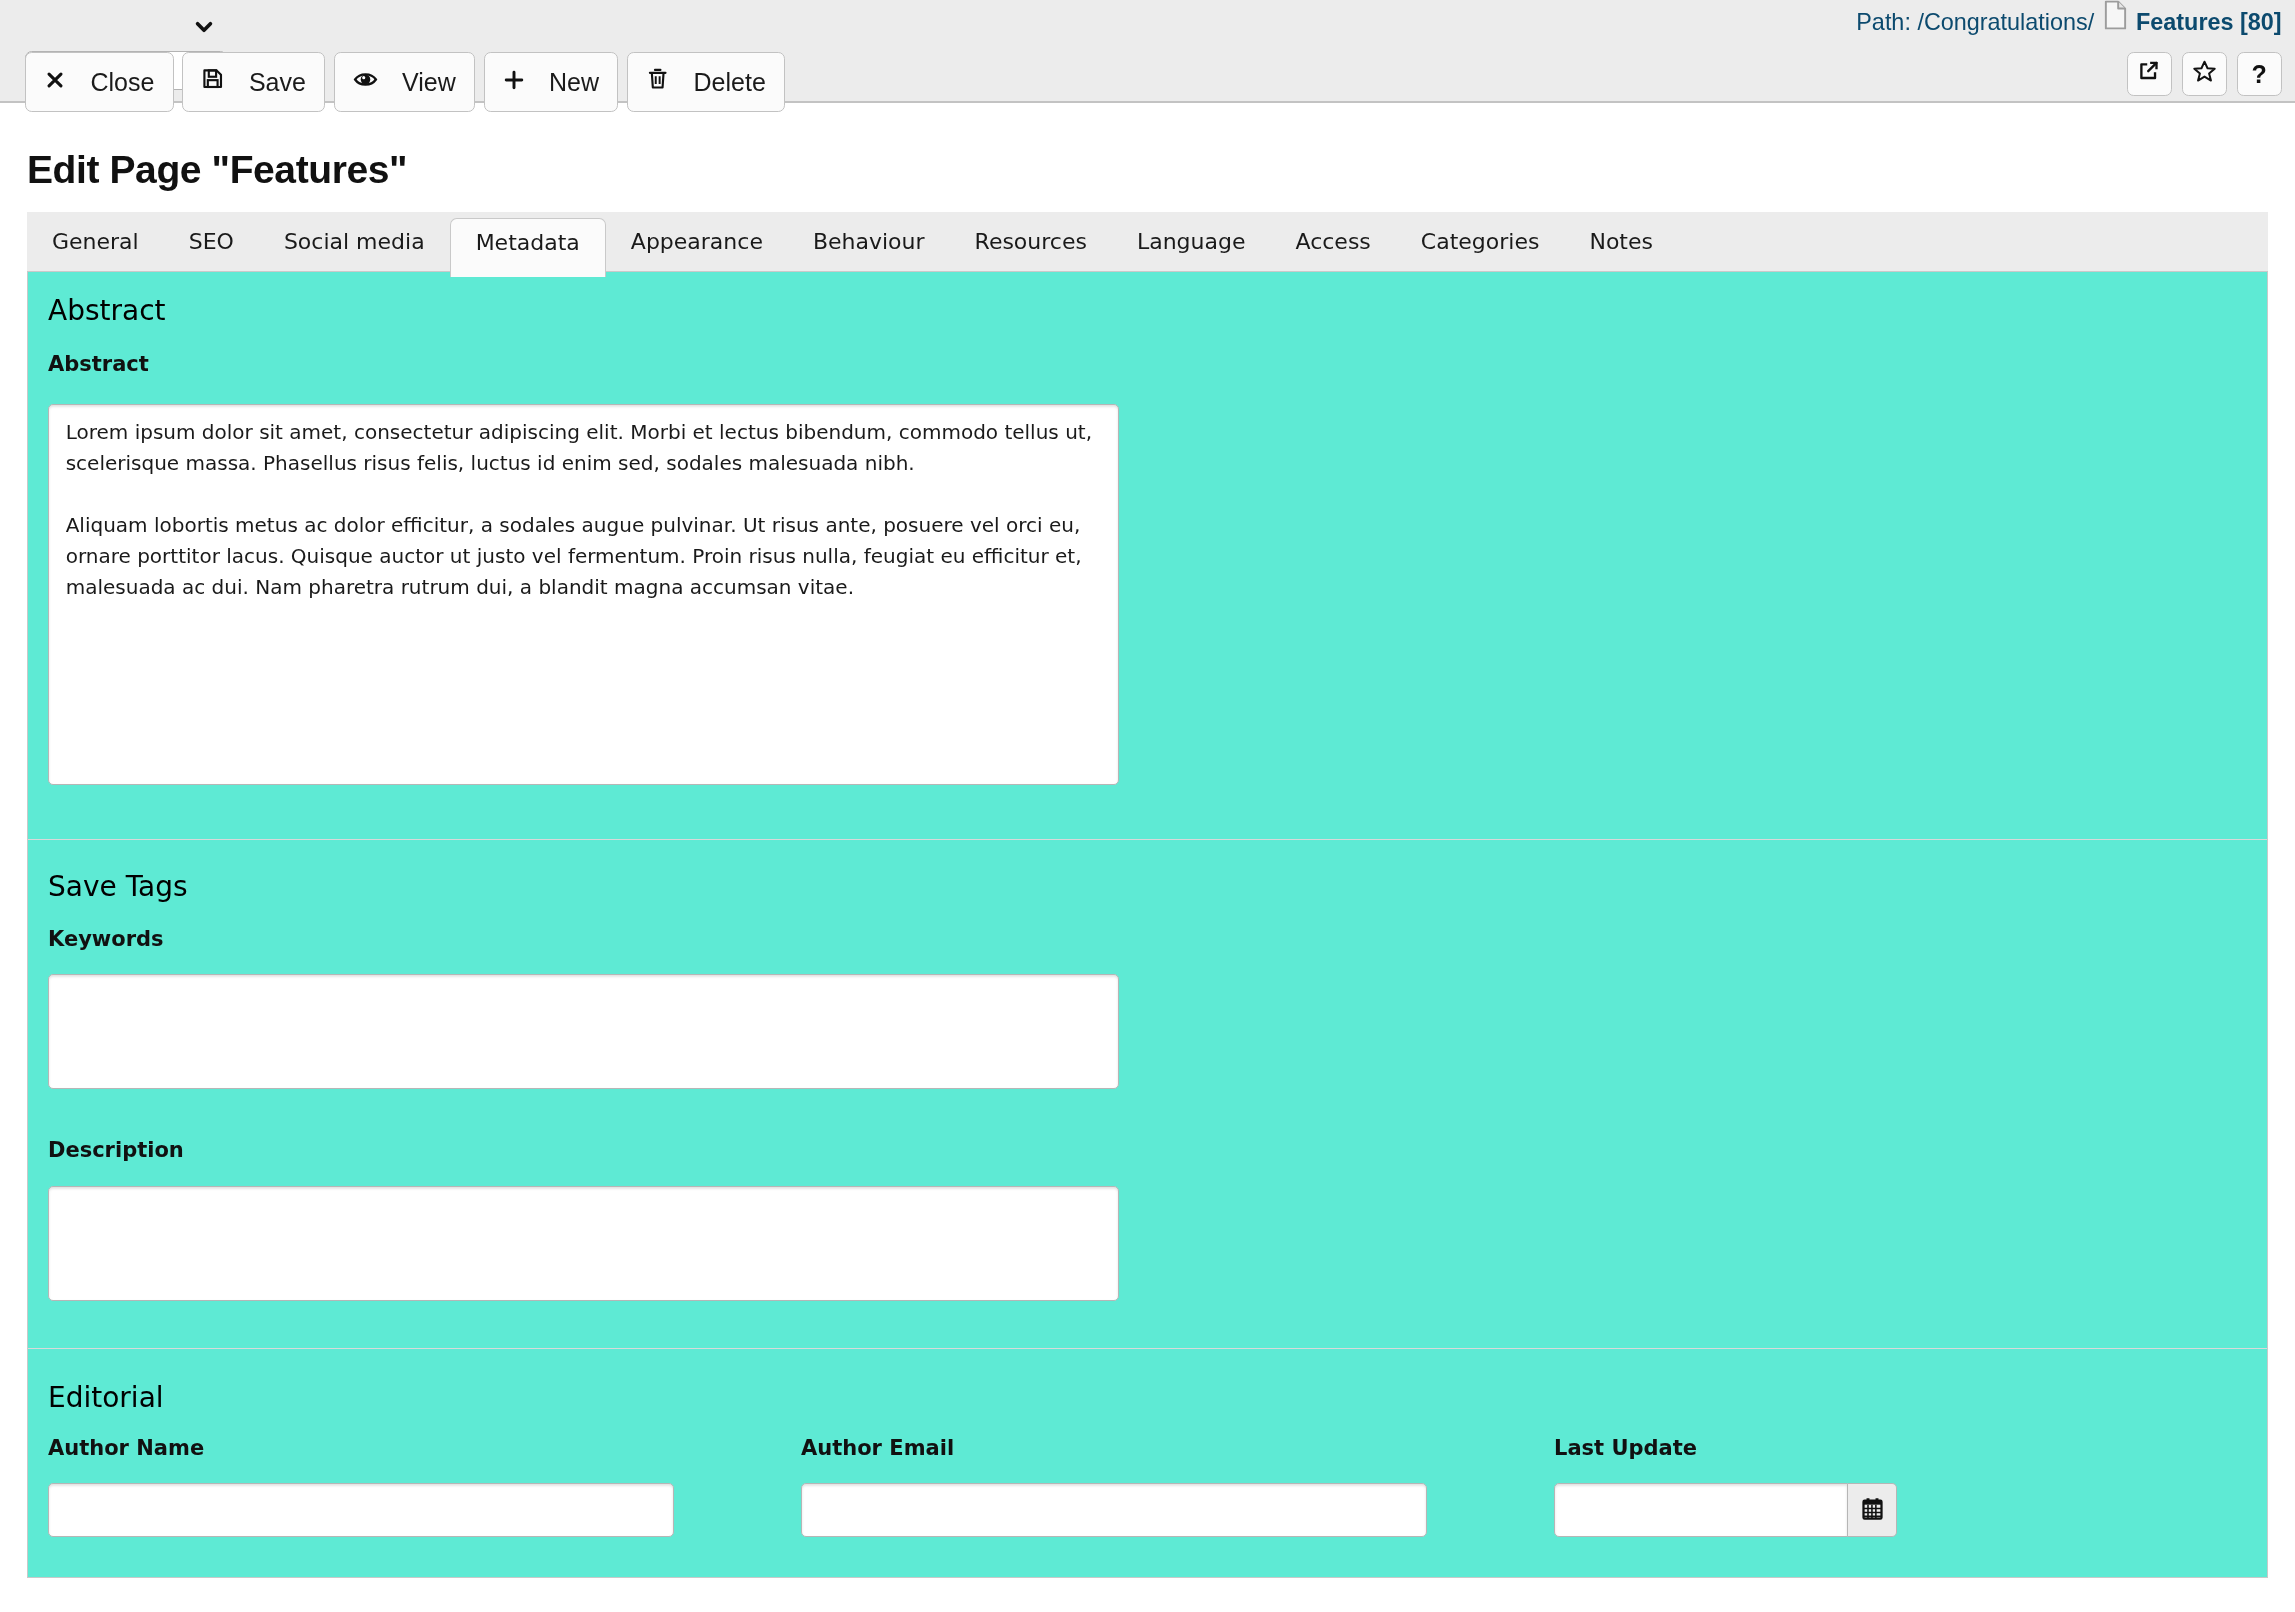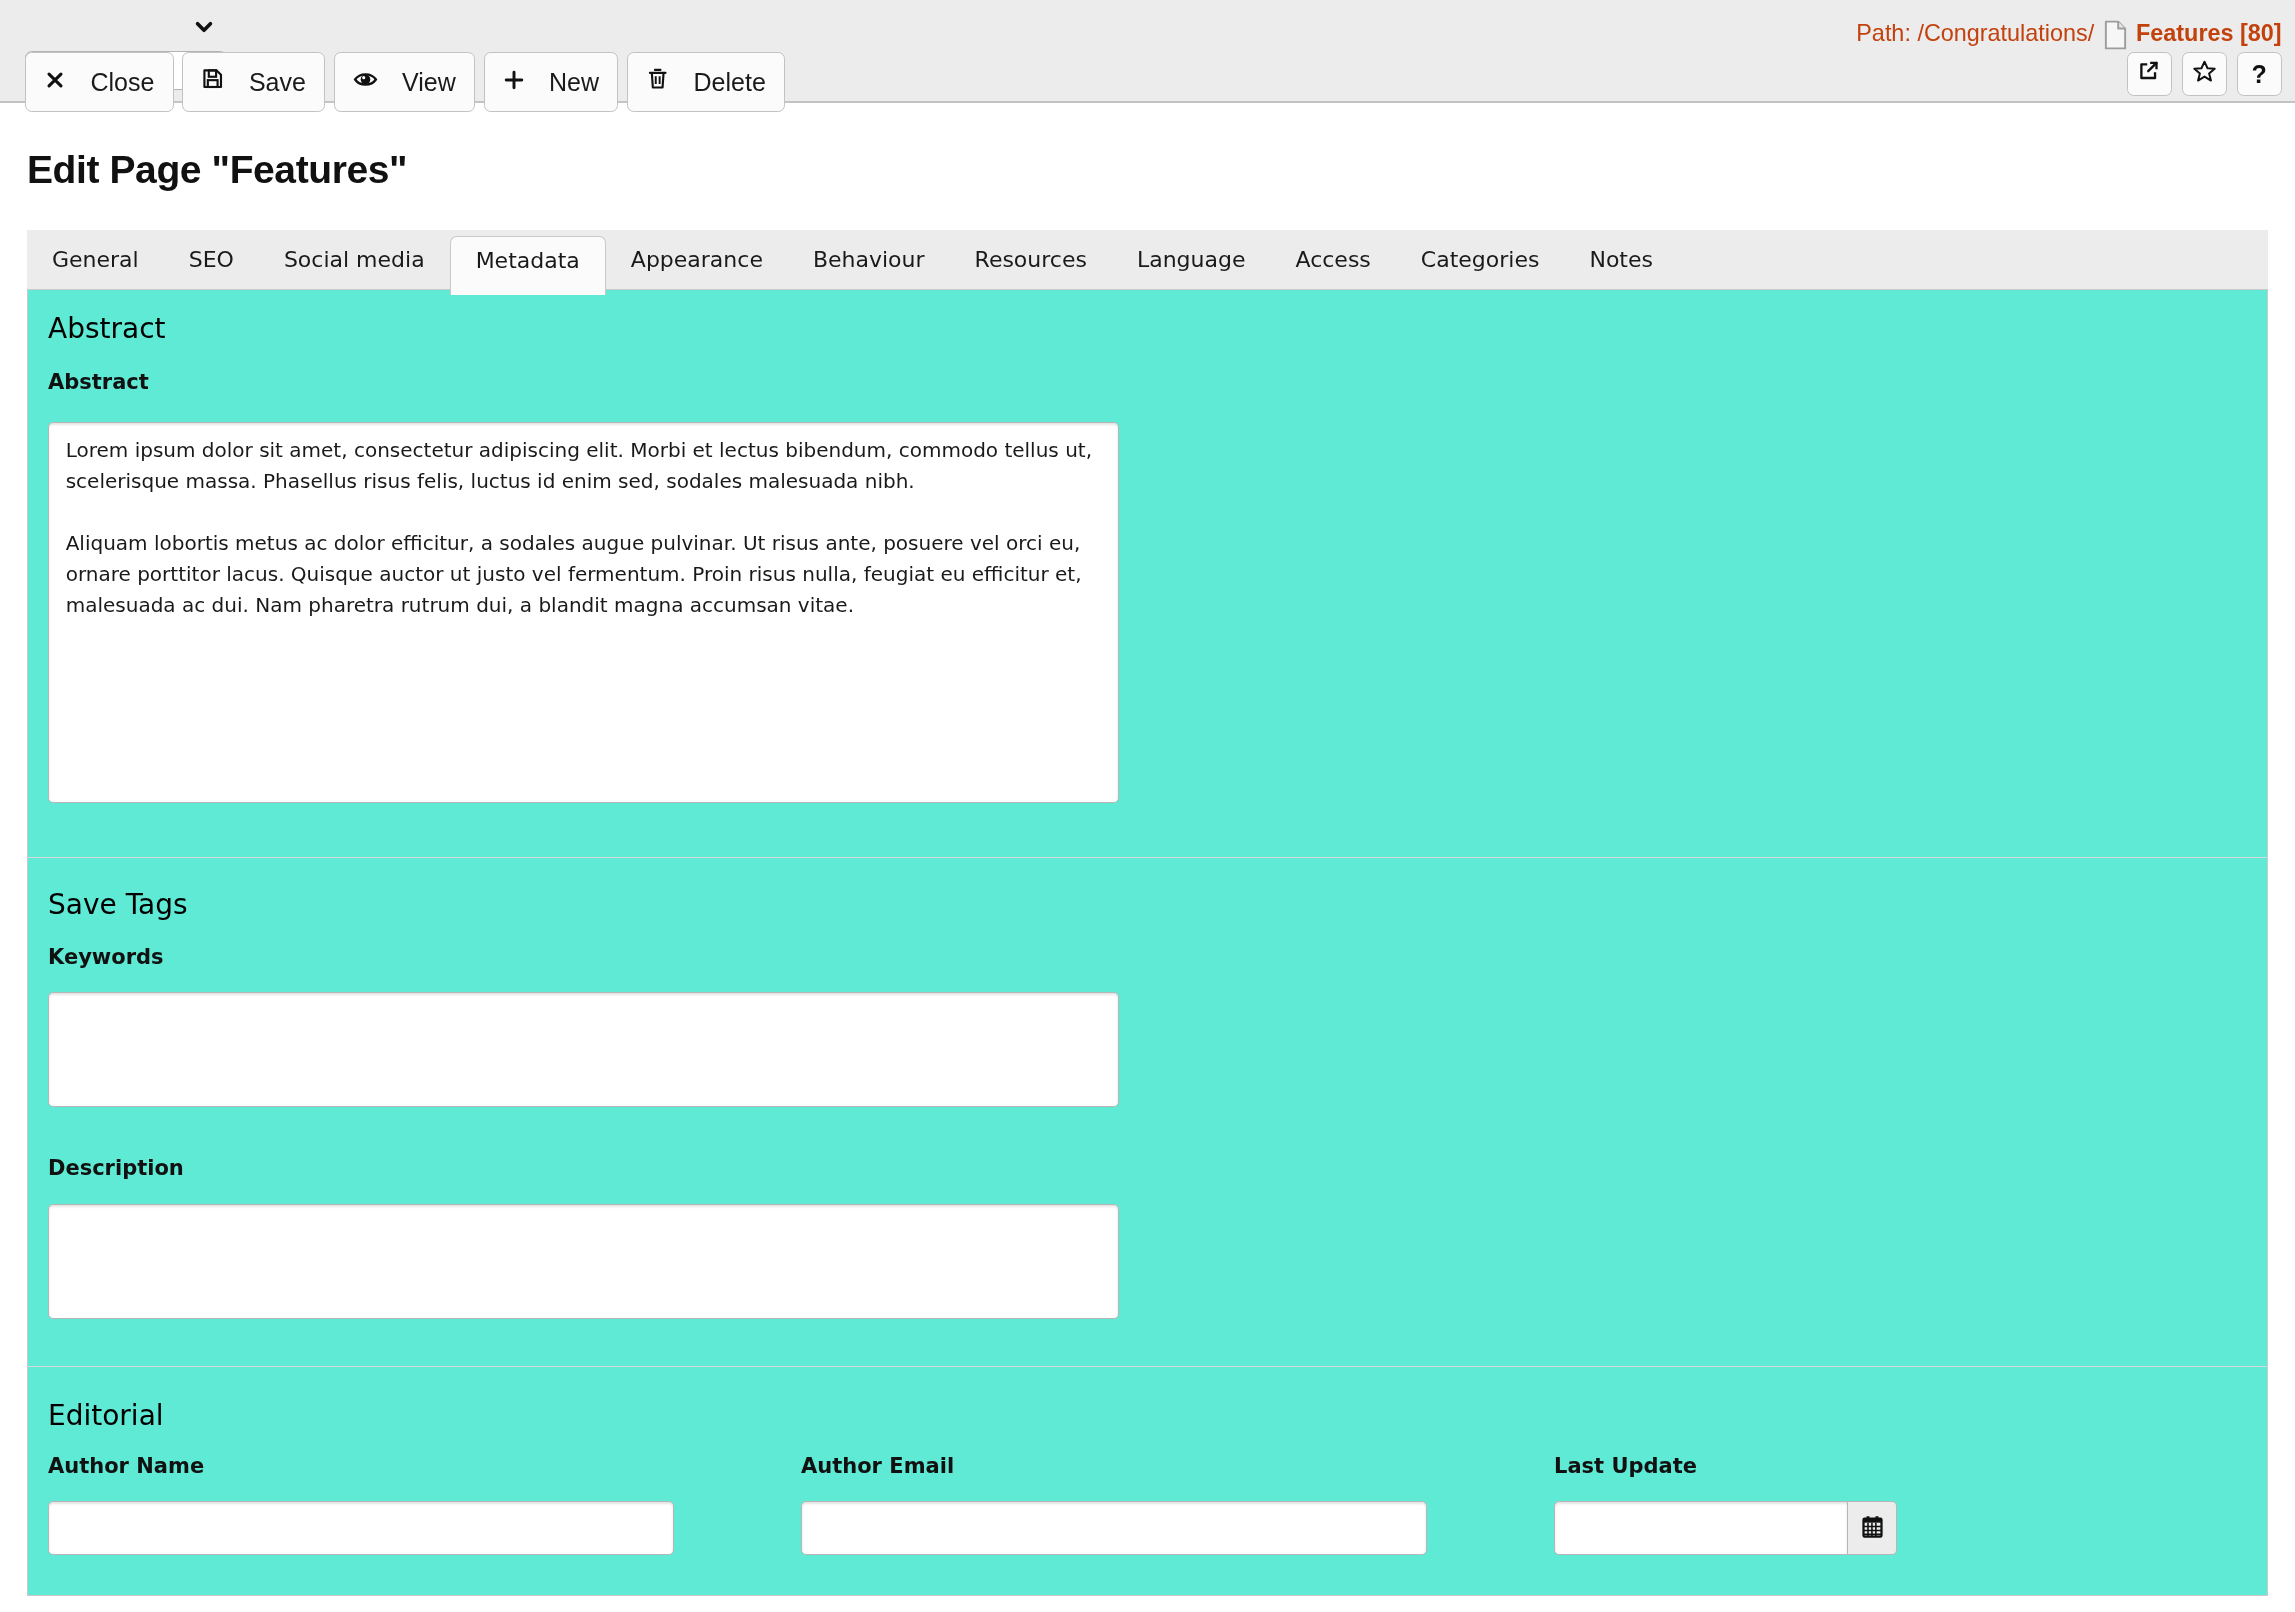--- a/index.html
+++ b/index.html
@@ -31,42 +31,42 @@
   .btn {
     display:flex; align-items:center; gap:24px;
     height:60px; padding:0 18.4px;
     background:#fbfbfb; border:1.7px solid #c2c2c2; border-radius:6.7px;
     font-family:"Liberation Sans",sans-serif; font-size:25px; color:#1a1a1a;
     cursor:pointer; white-space:nowrap;
   }
   .btn svg { flex:0 0 auto; }
 
   .pathrow {
-    position:absolute; right:13.4px; top:20px;
-    display:flex; align-items:flex-start; gap:8.4px;
-    font-family:"Liberation Sans",sans-serif; font-size:23.4px; color:#c2410c;
+    position:absolute; right:13.4px; top:0;
+    display:flex; align-items:flex-end; gap:8.4px;
+    font-family:"Liberation Sans",sans-serif; font-size:23.4px; color:#0c4a6e;
   }
   .pathrow .rec-title { font-weight:bold; }
   .utilrow { position:absolute; right:13.4px; top:52px; display:flex; gap:10px; }
   .iconbtn {
     width:45px; height:44px; display:flex; align-items:center; justify-content:center;
     background:#fbfbfb; border:1.7px solid #c2c2c2; border-radius:6.7px; cursor:pointer;
     font-family:"Liberation Sans",sans-serif; font-size:25px; font-weight:bold; color:#111;
   }
 
   
   h1.page-title {
     margin:45px 0 0 27px;
     font-family:"Liberation Sans",sans-serif;
     font-size:39px; font-weight:600; color:#111; letter-spacing:-0.4px;
   }
 
   
   .tabbar {
-    margin:38px 27px 0 27px; height:59px;
+    margin:20px 27px 0 27px; height:59px;
     background:#ececec; display:flex; align-items:center;
     position:relative; z-index:2;
     font-size:22px; color:#1a1a1a;
   }
   .tab { padding:0 25px; height:59px; line-height:59px; cursor:pointer; white-space:nowrap; }
   .tab.active {
     position:relative; top:5.9px;
     height:59px; line-height:47px;
     background:#fbfbfb; border:1.7px solid #c9c9c9; border-bottom:none;
     border-radius:6.7px 6.7px 0 0;

